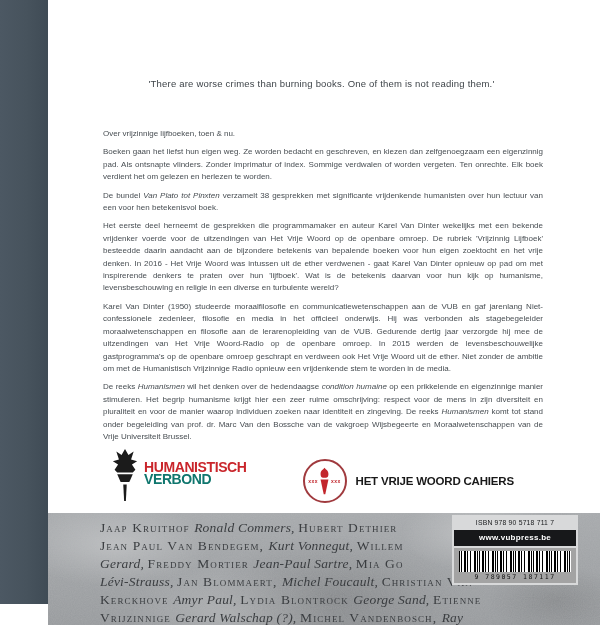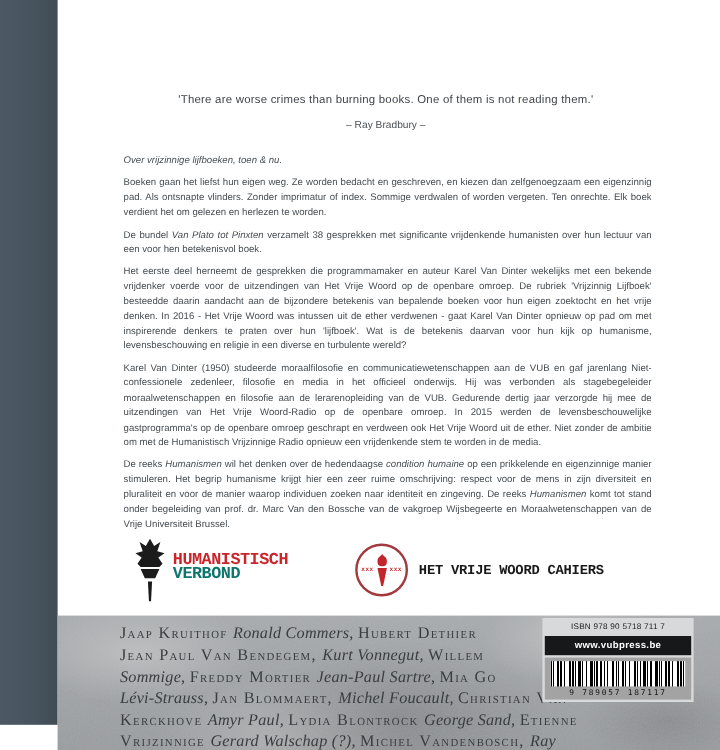--- a/index.html
+++ b/index.html
@@ -8,24 +8,24 @@
   .spine{position:absolute;left:0;top:0;width:48px;height:604px;
          background:linear-gradient(90deg,#4c5863 0%,#47535d 55%,#3f4b55 100%);}
   
   .quote-wrap{position:absolute;left:103px;top:78px;width:437px;text-align:center;color:#3e4449;}
   .quote{font-size:9.5px;letter-spacing:.2px;}
   .quote-attr{margin-top:10px;font-size:8.5px;color:#4b5156;}
   
   .col{position:absolute;left:103px;top:128px;width:440px;height:322px;overflow:hidden;
        color:#474d52;font-size:8px;line-height:12.4px;}
   .col p{margin:0 0 6px;text-align:justify;}
-  .col p.intro{text-align:left;font-style:italic;}
+  .col p.intro{text-align:left;}
   .seg-it{font-style:italic;}
   
-  .logos{position:absolute;left:112px;top:447px;display:flex;align-items:flex-start;font-family:Liberation Mono, monospace;}
+  .logos{position:absolute;left:112px;top:447px;display:flex;align-items:flex-end;}
   .hv{display:flex;}
   .hv-torch{width:26px;height:56px;}
   .hv-text{margin:15px 0 0 6px;font-weight:bold;font-size:14px;line-height:11.5px;letter-spacing:-.4px;}
   .hv-line1{color:#c9252b;}
   .hv-line2{color:#0f766e;}
   .hvw{display:flex;align-items:flex-start;margin-left:56px;}
   .hvw-circle{width:40px;height:40px;border:2px solid #a03a3e;border-radius:50%;
               display:flex;align-items:center;justify-content:center;margin-top:6px;background:#fff;}
   .xxx{color:#c2262c;font-size:5px;font-weight:bold;letter-spacing:.5px;line-height:5px;}
   .hvw-torch{width:11px;height:30px;margin:0 1px;}
@@ -60,21 +60,20 @@
 </style>
 </head>
 <body>
 
 <div class="page">
 
   <div class="spine"></div>
 
   <div class="quote-wrap">
     <div class="quote">'There are worse crimes than burning books. One of them is not reading them.'</div>
-    <div class="quote-attr">– Ray Bradbury –</div>
   </div>
 
   <div class="col">
     <p class="intro">Over vrijzinnige lijfboeken, toen &amp; nu.</p>
     <p><span>Boeken gaan het liefst hun eigen weg. Ze worden bedacht en geschreven, en kiezen dan zelfgenoegzaam een eigenzinnig pad. Als ontsnapte vlinders. Zonder imprimatur of index. Sommige verdwalen of worden vergeten. Ten onrechte. Elk boek verdient het om gelezen en herlezen te worden.</span></p>
     <p><span>De bundel </span><span class="seg-it">Van Plato tot Pinxten</span><span> verzamelt 38 gesprekken met significante vrijdenkende humanisten over hun lectuur van een voor hen betekenisvol boek.</span></p>
     <p><span>Het eerste deel herneemt de gesprekken die programmamaker en auteur Karel Van Dinter wekelijks met een bekende vrijdenker voerde voor de uitzendingen van Het Vrije Woord op de openbare omroep. De rubriek 'Vrijzinnig Lijfboek' besteedde daarin aandacht aan de bijzondere betekenis van bepalende boeken voor hun eigen zoektocht en het vrije denken. In 2016 - Het Vrije Woord was intussen uit de ether verdwenen - gaat Karel Van Dinter opnieuw op pad om met inspirerende denkers te praten over hun 'lijfboek'. Wat is de betekenis daarvan voor hun kijk op humanisme, levensbeschouwing en religie in een diverse en turbulente wereld?</span></p>
     <p><span>Karel Van Dinter (1950) studeerde moraalfilosofie en communicatiewetenschappen aan de VUB en gaf jarenlang Niet-confessionele zedenleer, filosofie en media in het officieel onderwijs. Hij was verbonden als stagebegeleider moraalwetenschappen en filosofie aan de lerarenopleiding van de VUB. Gedurende dertig jaar verzorgde hij mee de uitzendingen van Het Vrije Woord-Radio op de openbare omroep. In 2015 werden de levensbeschouwelijke gastprogramma's op de openbare omroep geschrapt en verdween ook Het Vrije Woord uit de ether. Niet zonder de ambitie om met de Humanistisch Vrijzinnige Radio opnieuw een vrijdenkende stem te worden in de media.</span></p>
     <p><span>De reeks </span><span class="seg-it">Humanismen</span><span> wil het denken over de hedendaagse </span><span class="seg-it">condition humaine</span><span> op een prikkelende en eigenzinnige manier stimuleren. Het begrip humanisme krijgt hier een zeer ruime omschrijving: respect voor de mens in zijn diversiteit en pluraliteit en voor de manier waarop individuen zoeken naar identiteit en zingeving. De reeks </span><span class="seg-it">Humanismen</span><span> komt tot stand onder begeleiding van prof. dr. Marc Van den Bossche van de vakgroep Wijsbegeerte en Moraalwetenschappen van de Vrije Universiteit Brussel.</span></p>
   </div>
@@ -109,21 +108,21 @@
       <filter id="grain">
           <feTurbulence type="fractalNoise" baseFrequency="0.9" numOctaves="2" result="n"></feTurbulence>
         <feColorMatrix in="n" type="matrix" values="0 0 0 0 0.55  0 0 0 0 0.55  0 0 0 0 0.55  0 0 0 0.6 0"></feColorMatrix>
       </filter>
       <rect width="100%" height="100%" filter="url(#grain)"></rect>
     </svg>
 
     <div class="names">
       <div class="line"><span class="seg-sc">Jaap Kruithof </span><span class="seg-it">Ronald Commers, </span><span class="seg-sc">Hubert Dethier</span></div>
       <div class="line"><span class="seg-sc">Jean Paul Van Bendegem, </span><span class="seg-it">Kurt Vonnegut, </span><span class="seg-sc">Willem</span></div>
-      <div class="line"><span class="seg-it">Sommige, </span><span class="seg-sc">Freddy Mortier </span><span class="seg-it">Jean-Paul Sartre, </span><span class="seg-sc">Mia Go</span></div>
+      <div class="line"><span class="seg-it">Gerard, </span><span class="seg-sc">Freddy Mortier </span><span class="seg-it">Jean-Paul Sartre, </span><span class="seg-sc">Mia Go</span></div>
       <div class="line"><span class="seg-it">Lévi-Strauss, </span><span class="seg-sc">Jan Blommaert, </span><span class="seg-it">Michel Foucault, </span><span class="seg-sc">Christian Van</span></div>
       <div class="line"><span class="seg-sc">Kerckhove </span><span class="seg-it">Amyr Paul, </span><span class="seg-sc">Lydia Blontrock </span><span class="seg-it">George Sand, </span><span class="seg-sc">Etienne</span></div>
       <div class="line"><span class="seg-sc">Vrijzinnige </span><span class="seg-it">Gerard Walschap (?), </span><span class="seg-sc">Michel Vandenbosch, </span><span class="seg-it">Ray</span></div>
     </div>
 
     <div class="isbn">
       <div class="isbn-label">ISBN 978 90 5718 711 7</div>
       <div class="site">www.vubpress.be</div>
       <div class="barcode-box">
         <div class="bars"></div>

